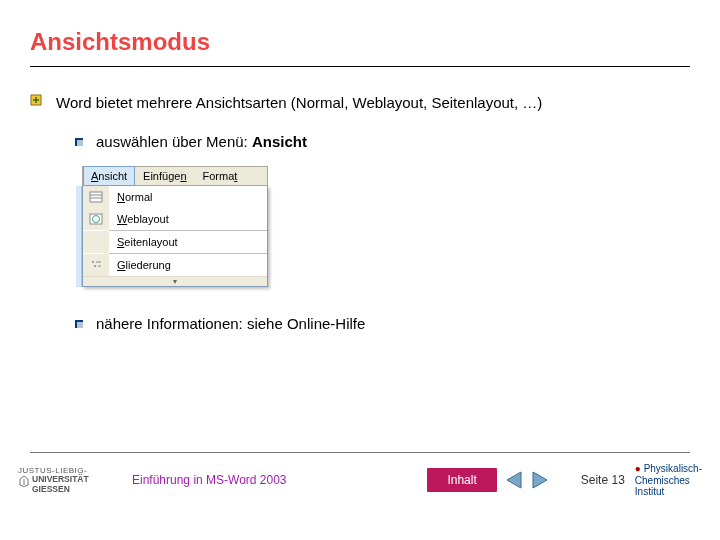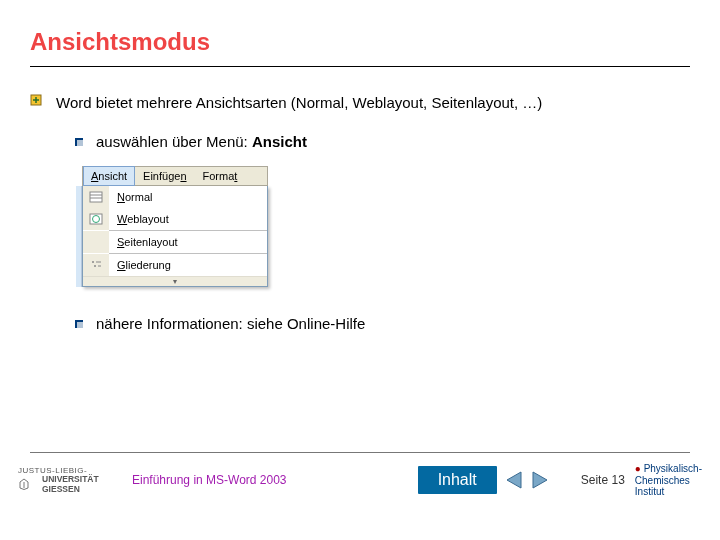--- a/index.html
+++ b/index.html
@@ -105,31 +105,31 @@
   }
   .footer-row {
     display: flex; align-items: center;
     padding: 0 18px;
   }
   .uni-logo {
     font-size: 8px; color: #555; line-height: 1.1;
     width: 100px;
   }
   .uni-logo .t1 { letter-spacing: 0.5px; }
-  .uni-logo .t2 { font-weight: bold; font-size: 8.5px; display:flex; align-items:center; gap:12px;}
+  .uni-logo .t2 { font-weight: bold; font-size: 8.5px; display:flex; align-items:flex-start; gap:2px;}
   .uni-logo svg { flex-shrink:0; }
   .course-title {
     font-size: 12px; color: #a21caf;
     margin-left: 14px;
     margin-right: auto;
   }
   .inhalt-btn {
-    background: #0369a1;
+    background: #be185d;
     color: #fff;
-    font-size: 16px;
+    font-size: 12px;
     padding: 5px 20px;
     border-radius: 1px;
     display: flex; align-items: center;
     margin-right: 6px;
   }
   .nav-arrows { display:flex; gap:4px; margin-right: 30px; }
   .nav-arrows svg { display:block; }
   .page-num { font-size: 12px; color: #333; margin-right: 10px; }
   .inst-logo { font-size: 10px; color: #003a7a; line-height:1.15; }
   .inst-logo .l1 { font-weight: normal; }

